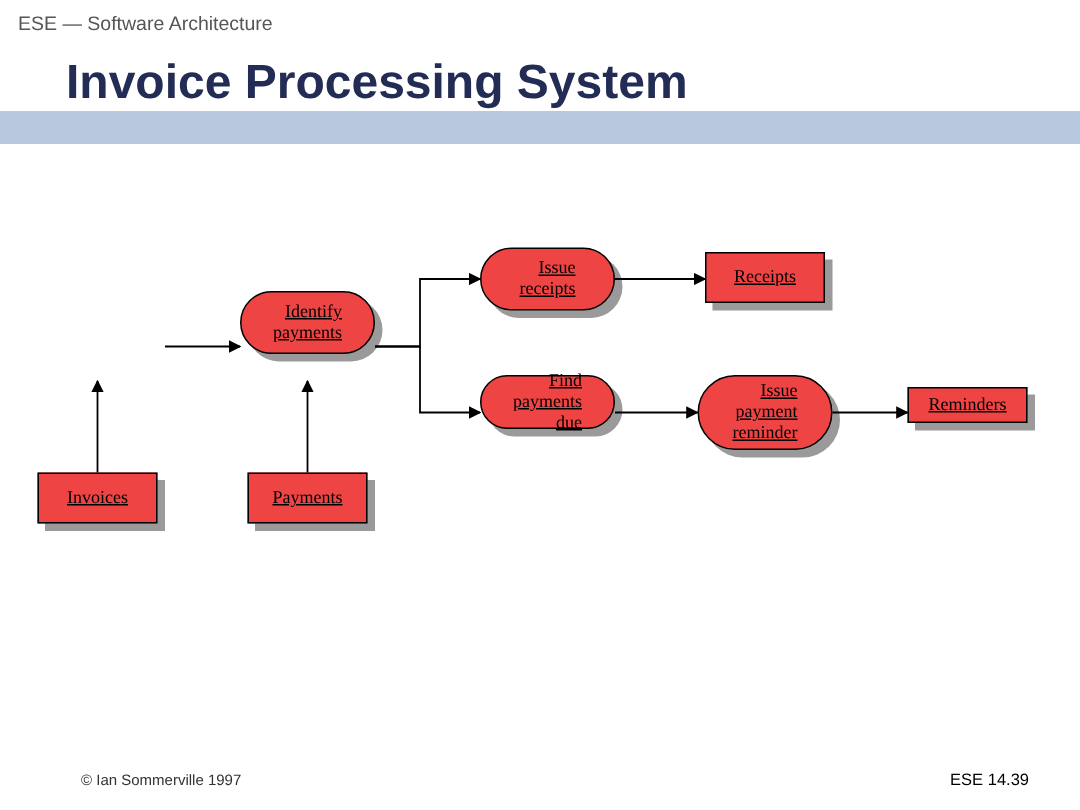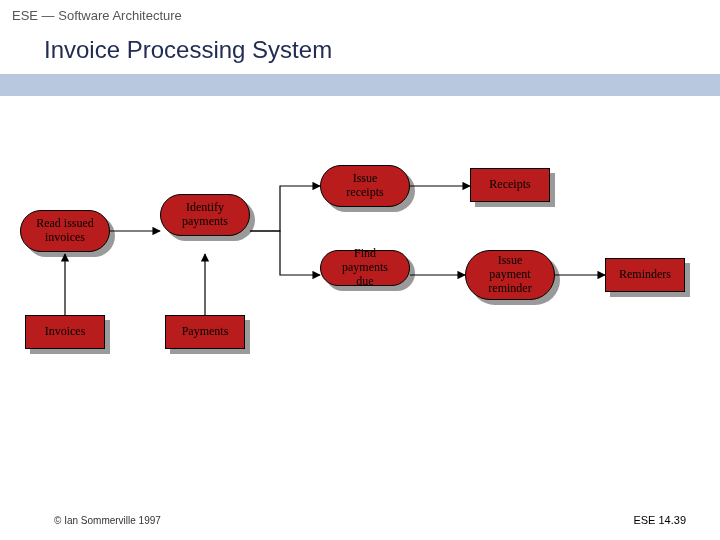--- a/index.html
+++ b/index.html
@@ -18,22 +18,22 @@
     left: 12px;
     font-family: Arial, Helvetica, sans-serif;
     font-size: 13px;
     color: #555;
   }
   .title {
     position: absolute;
     top: 36px;
     left: 44px;
     font-family: Arial, Helvetica, sans-serif;
-    font-size: 24px;
-    font-weight: normal;
+    font-size: 32px;
+    font-weight: bold;
     color: #232c54;
   }
   .title-bar {
     position: absolute;
     top: 74px;
     left: 0;
     width: 720px;
     height: 22px;
     background: #b8c8de;
   }
@@ -54,29 +54,30 @@
     left: 5px;
     width: 100%;
     height: 100%;
     background: #9a9a9a;
   }
   .shape {
     position: relative;
     width: 100%;
     height: 100%;
     border: 1px solid #000;
-    background: #b91c1c;
+    background: #ef4444;
     display: flex;
     align-items: center;
     justify-content: center;
-    text-align: center;
+    text-align: right;
     font-size: 12px;
     line-height: 1.15;
     padding: 2px 4px;
     box-sizing: border-box;
+    text-decoration: underline;
   }
   .proc .shadow { border-radius: 999px; }
   .proc .shape  { border-radius: 999px; }
   .store .shadow { border-radius: 0; }
   .store .shape  { border-radius: 0; }
 
   
   svg.arrows {
     position: absolute;
     top: 0;
@@ -105,26 +106,20 @@
 </style>
 </head>
 <body>
 
 <div class="header-label">ESE — Software Architecture</div>
 <div class="title">Invoice Processing System</div>
 <div class="title-bar"></div>
 
 <div class="diagram">
 
-  <div class="node proc" style="left:10px; top:60px; width:90px; height:42px;">
-    <div class="shadow"></div>
-    <div class="shape">
-        <span>Read issued<br>invoices</span>
-      </div>
-  </div>
 
   <div class="node proc" style="left:150px; top:44px; width:90px; height:42px;">
     <div class="shadow"></div>
     <div class="shape">
         <span>Identify<br>payments</span>
       </div>
   </div>
 
   <div class="node proc" style="left:310px; top:15px; width:90px; height:42px;">
     <div class="shadow"></div>
@@ -161,21 +156,21 @@
       </div>
   </div>
 
   <div class="node store" style="left:460px; top:18px; width:80px; height:34px;">
     <div class="shadow"></div>
     <div class="shape">
         <span>Receipts</span>
       </div>
   </div>
 
-  <div class="node store" style="left:595px; top:108px; width:80px; height:34px;">
+  <div class="node store" style="left:595px; top:108px; width:80px; height:24px;">
     <div class="shadow"></div>
     <div class="shape">
         <span>Reminders</span>
       </div>
   </div>
 
   <svg class="arrows">
     <defs>
       <marker id="ah" viewBox="0 0 10 10" refX="9" refY="5" markerWidth="7" markerHeight="7" orient="auto-start-reverse">
         <path d="M 0 0 L 10 5 L 0 10 z" fill="#000"></path>

